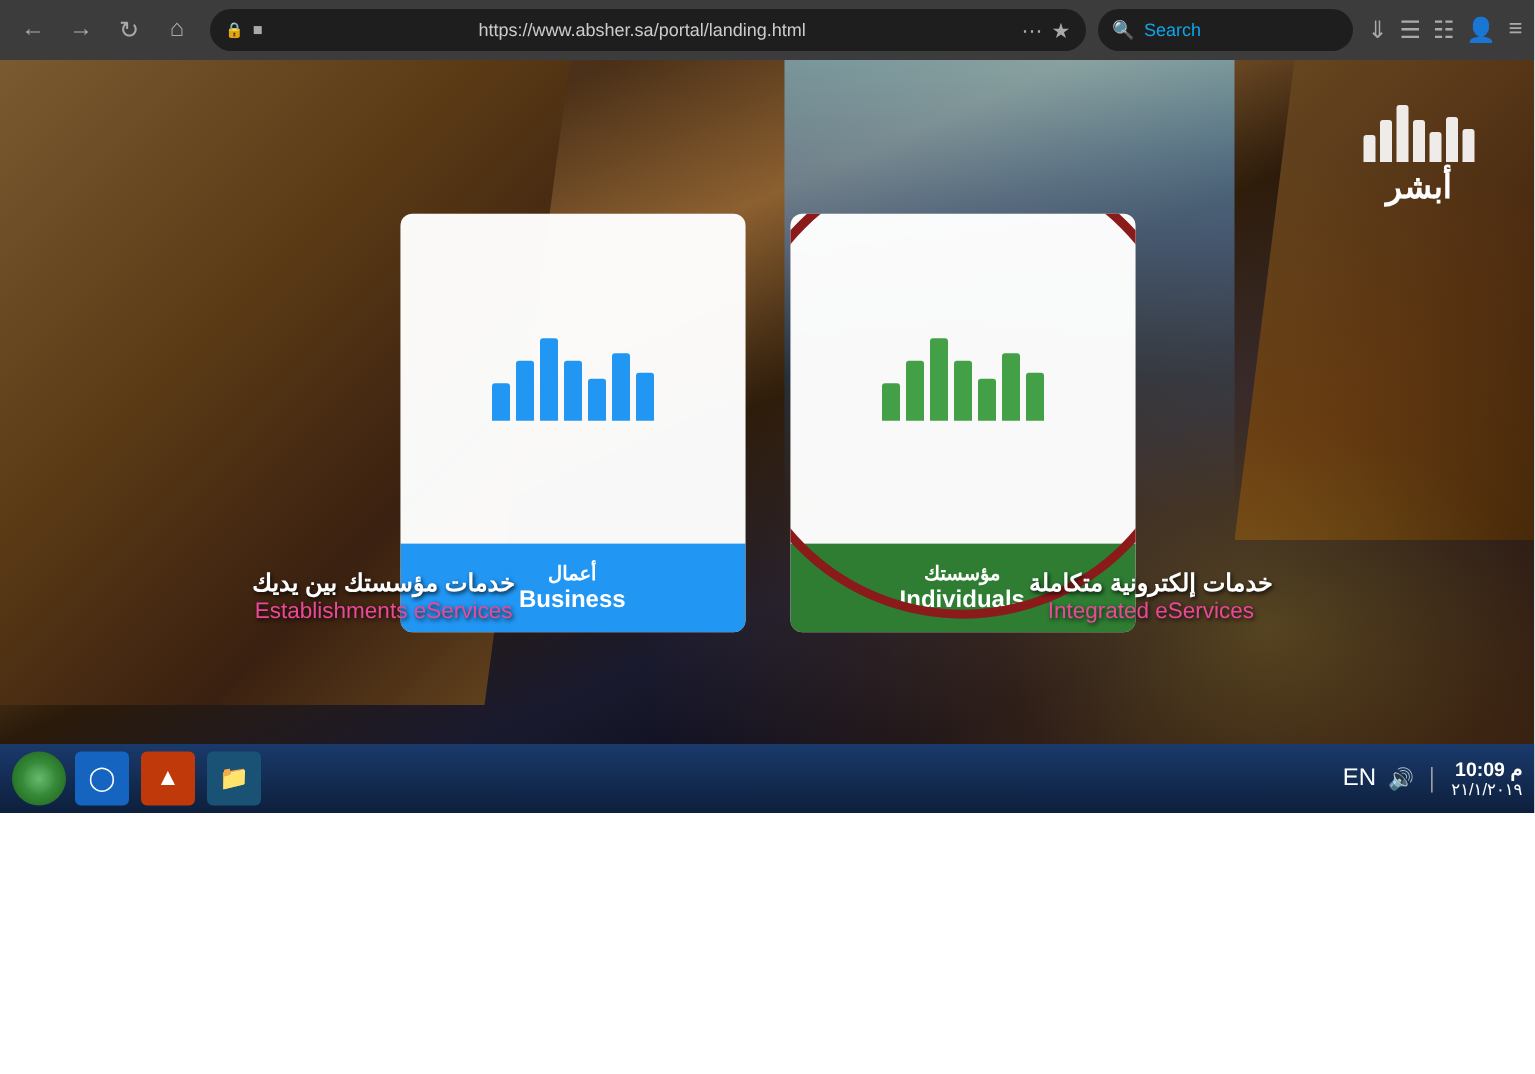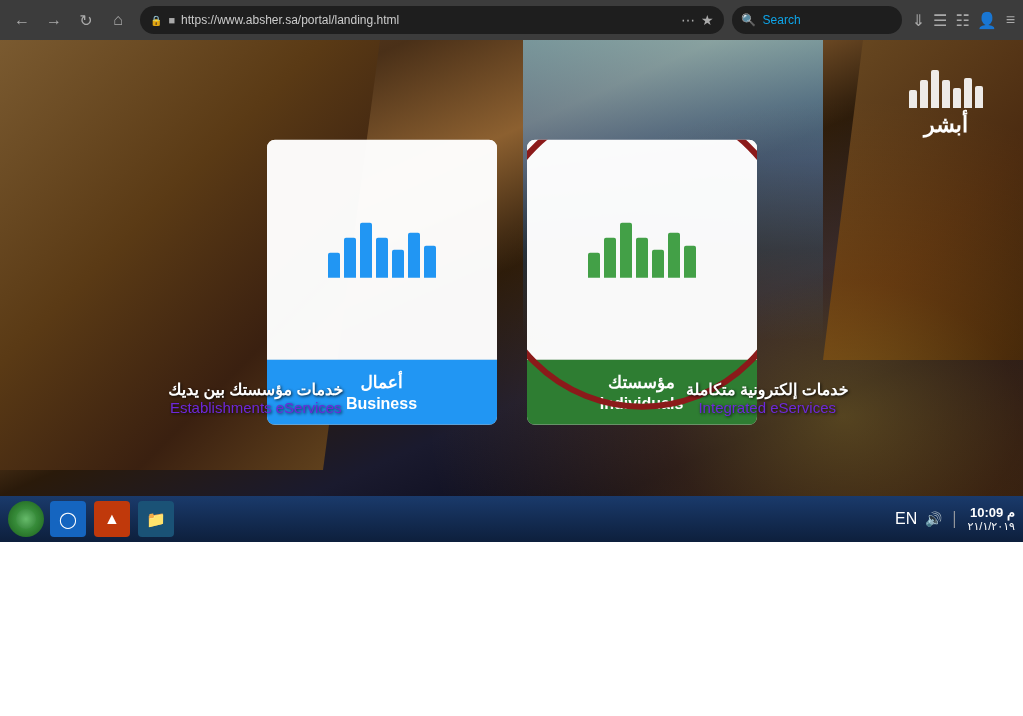--- a/index.html
+++ b/index.html
@@ -33,20 +33,21 @@
       display: flex;
       align-items: center;
       padding: 0 10px;
       gap: 6px;
       margin: 0 4px;
     }
     .address-text {
       color: #ccc;
       font-size: 12px;
       flex: 1;
+      text-align: center;
     }
     .search-bar {
       width: 170px;
       height: 28px;
       background: #1e1e1e;
       border-radius: 14px;
       display: flex;
       align-items: center;
       padding: 0 10px;
       gap: 6px;
@@ -162,21 +163,21 @@
       display: flex;
       align-items: center;
       justify-content: center;
       background: rgba(255,255,255,0.8);
     }
     .card-label {
       padding: 12px 10px;
       text-align: center;
     }
     .card-label .arabic {
-      font-size: 17px;
+      font-size: 13px;
       font-weight: bold;
       display: block;
       text-align: center;
     }
     .card-label .english {
       font-size: 16px;
       font-weight: bold;
       display: block;
       margin-top: 2px;
     }
@@ -230,21 +231,21 @@
       text-align: center;
     }
     .subtitle-arabic {
       color: white;
       font-size: 16px;
       font-weight: bold;
       display: block;
       text-shadow: 1px 1px 3px rgba(0,0,0,0.8);
     }
     .subtitle-english {
-      color: #6d28d9;
+      color: #ec4899;
       font-size: 15px;
       display: block;
       text-shadow: 1px 1px 3px rgba(0,0,0,0.8);
     }
 
     
     .taskbar {
       width: 100%;
       height: 46px;
       background: linear-gradient(to bottom, #1a3a6b, #0d1f3c);

